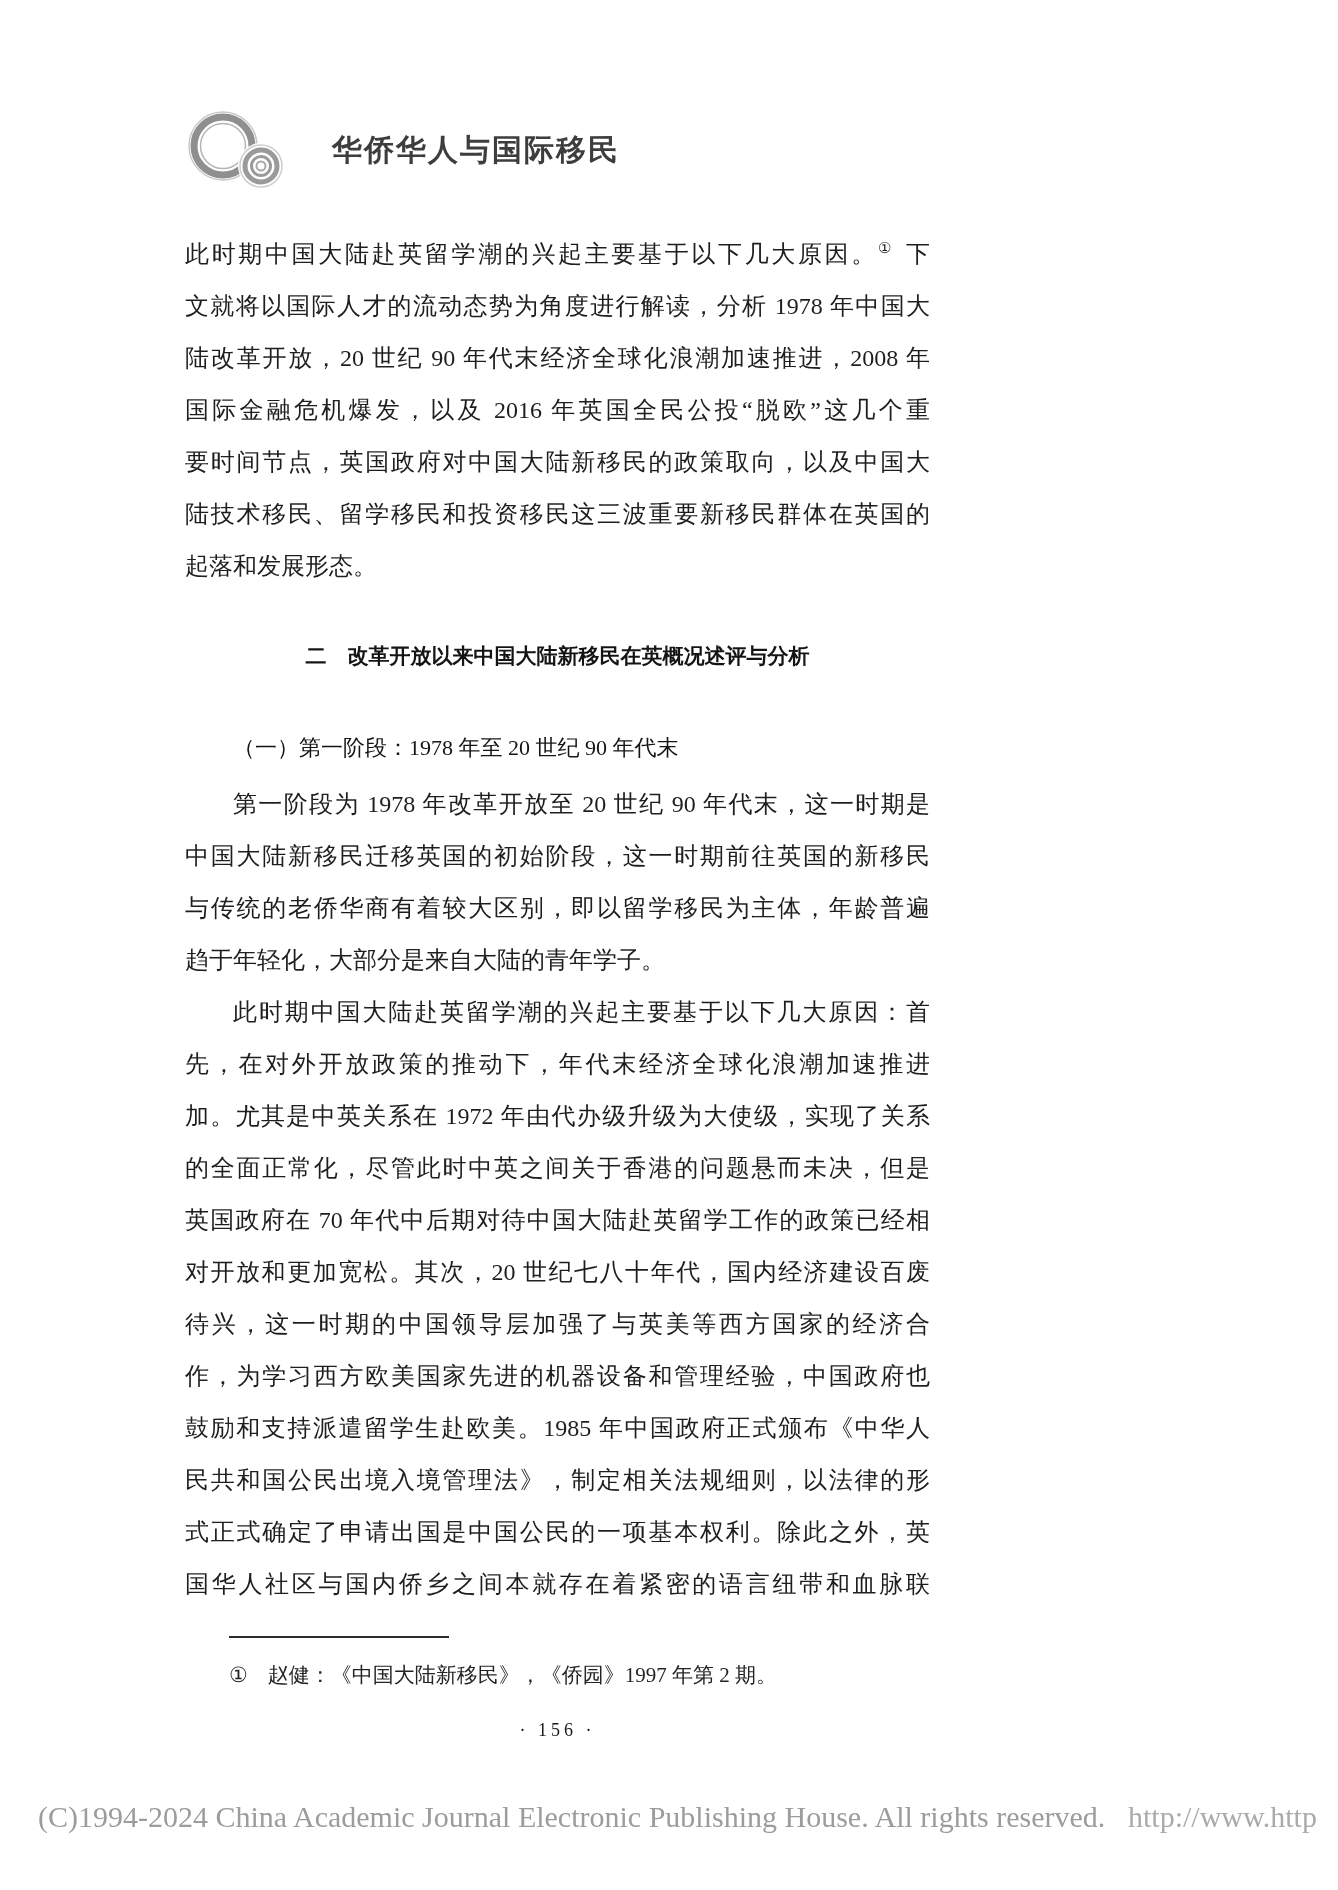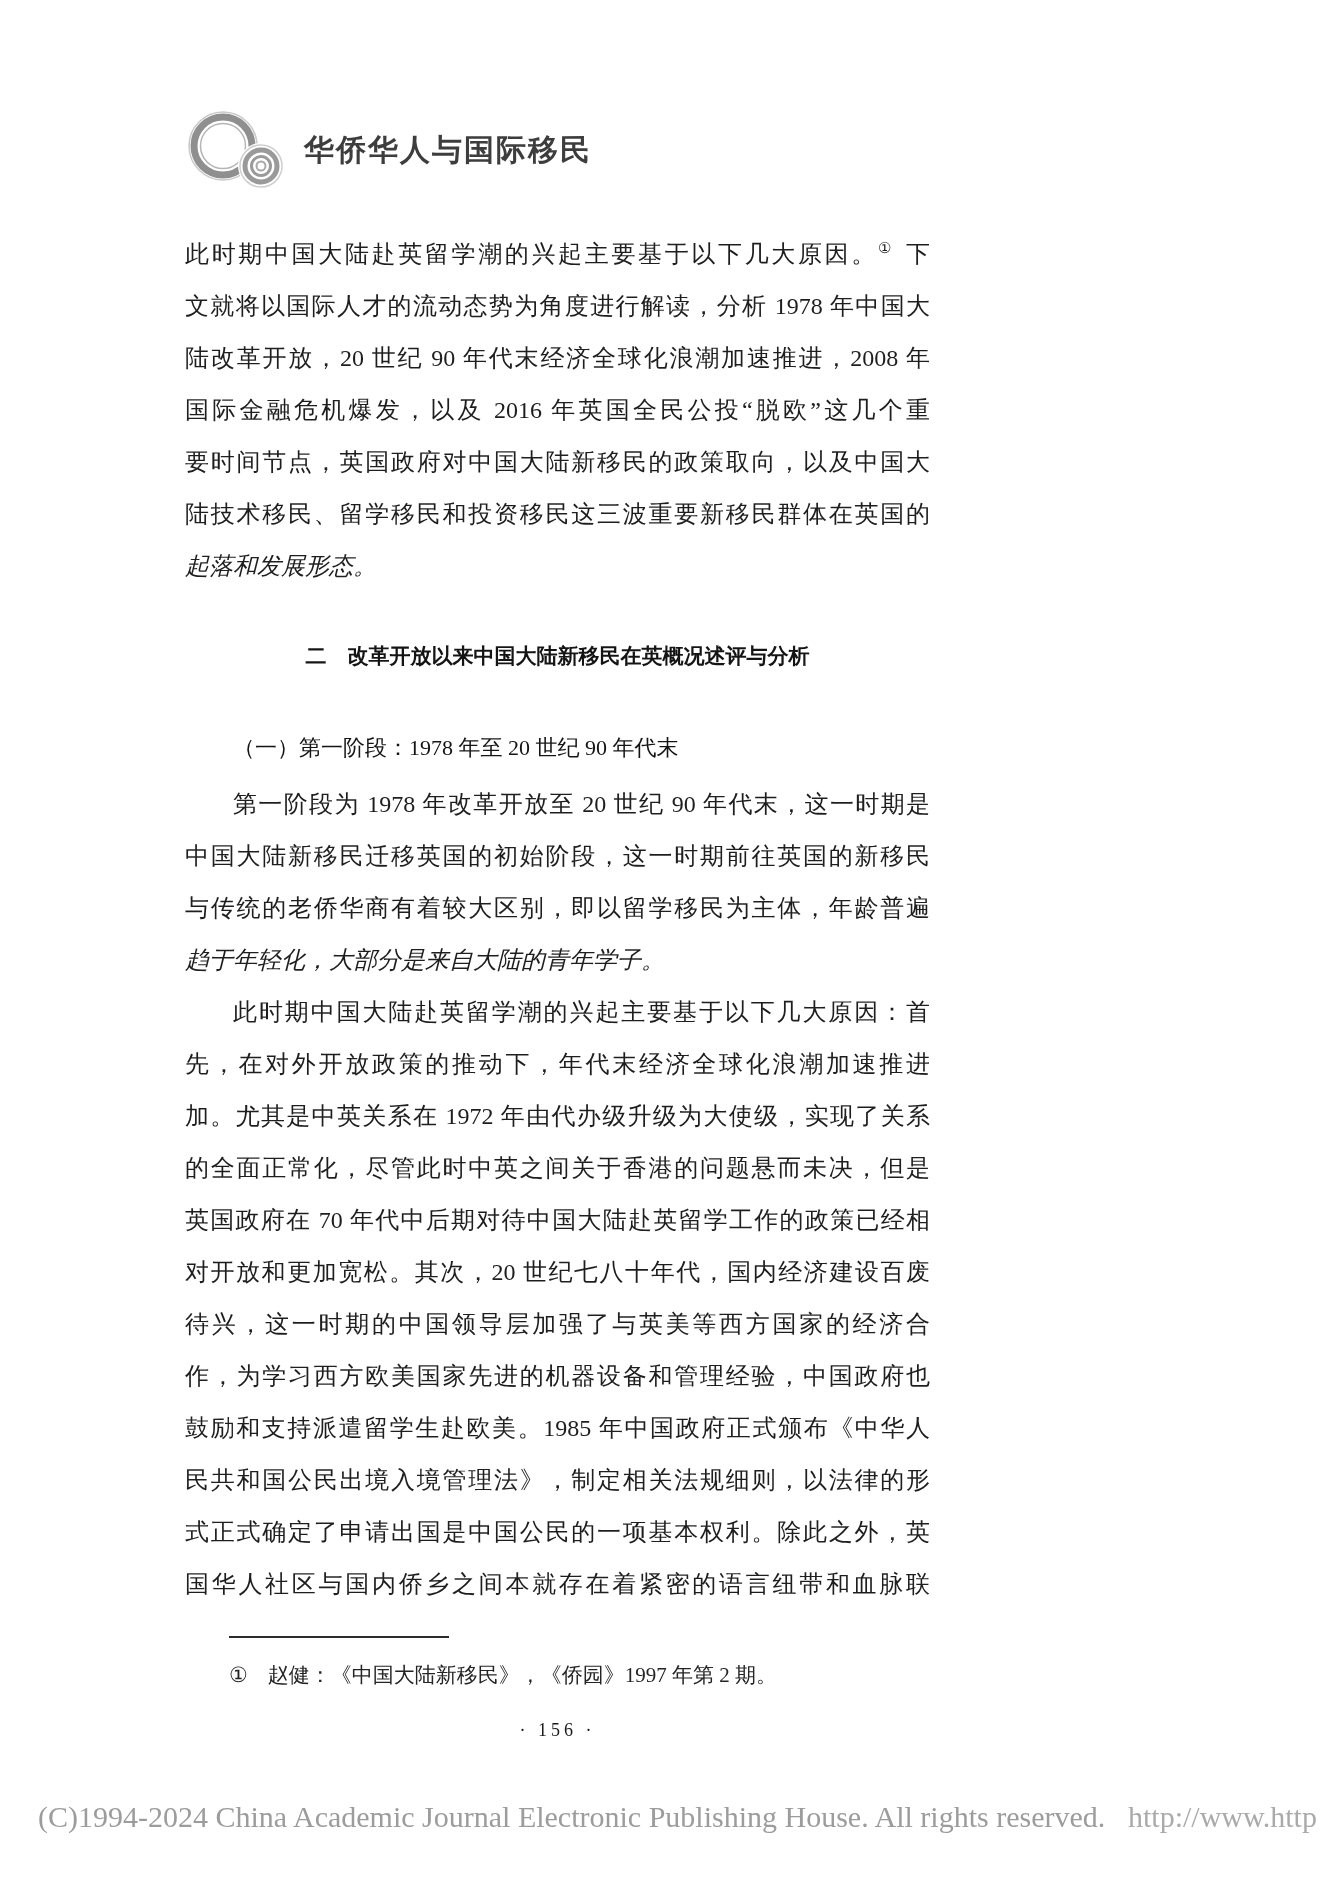--- a/index.html
+++ b/index.html
@@ -9,35 +9,35 @@
     background:#ffffff;
     overflow:hidden;
     font-family:"Liberation Serif","DejaVu Serif",serif;
     color:#1e1e1e;
     margin:0 auto;
   }
   .content {
     position:absolute; left:185px; top:108px; width:745px;
   }
   .journal-header {
-    display:flex; align-items:center; gap:14px;
+    display:flex; align-items:center; gap:42px;
     height:84px; margin-bottom:36px;
   }
   .journal-title {
     font-family:"Liberation Sans","DejaVu Sans",sans-serif;
     font-size:30px; font-weight:600; color:#3d3d3d;
     letter-spacing:2px;
   }
   .para { margin:0; }
   .line {
     font-size:24px; line-height:52px; height:52px; overflow:hidden;
     text-align:justify; text-align-last:justify; text-justify:inter-character;
   }
   .line.first { text-indent:48px; }
-  .line.end { text-align:right; text-align-last:left;font-style:italic; }
+  .line.end { text-align:right; text-align-last:left; }
   .sup { font-size:15px; vertical-align:super; line-height:0; }
   .after-sup { margin-left:12px; }
   .section-heading {
     margin:42px 0 50px 0;
     text-align:center;
     font-weight:bold; font-size:21px; line-height:44px; color:#141414;
   }
   .subsection-heading {
     padding-left:48px;
     font-weight:normal; font-size:22px; line-height:40px; color:#141414;

